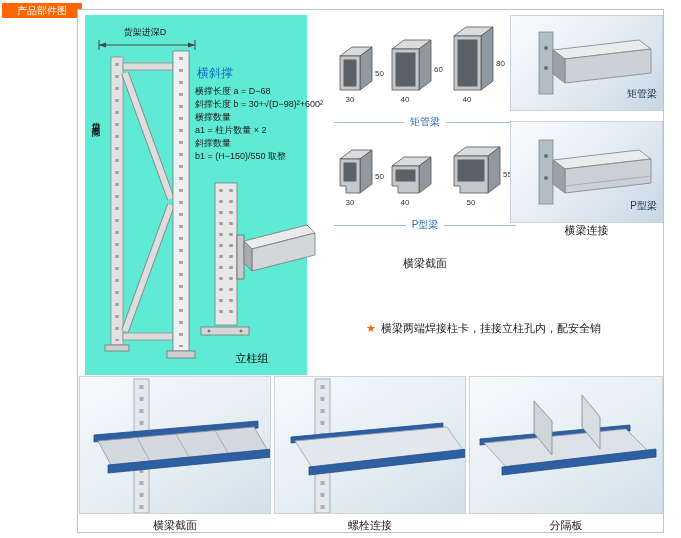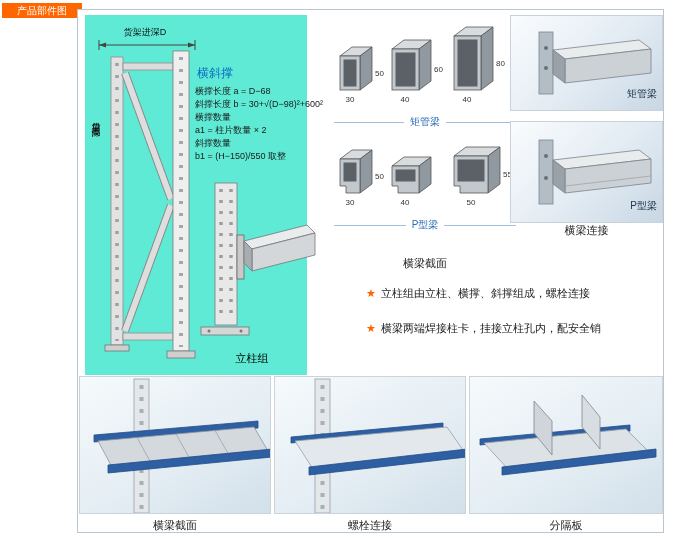--- a/index.html
+++ b/index.html
@@ -205,23 +205,20 @@
         <polygon points="42,38 128,28 140,37 54,47" fill="#e8eced" stroke="#7b838b" stroke-width="0.8"></polygon>
         <polygon points="54,47 140,37 140,61 54,71" fill="#ccd1d6" stroke="#7b838b" stroke-width="0.8"></polygon>
         <line x1="54" y1="64" x2="140" y2="54" stroke="#a7aeb4" stroke-width="1"></line>
         <polygon points="42,38 54,47 54,71 42,62" fill="#9aa2a9" stroke="#7b838b" stroke-width="0.8"></polygon>
       </svg>
       <div class="photo-label">P型梁</div>
     </div>
     <div class="conn-caption">横梁连接</div>
   </div>
 
-  <div class="abs note n1">
-    <span class="star">★</span><span>立柱组由立柱、横撑、斜撑组成，螺栓连接</span>
-  </div>
   <div class="abs note n2">
     <span class="star">★</span><span>横梁两端焊接柱卡，挂接立柱孔内，配安全销</span>
   </div>
 
   <div class="abs shelf s1">
     <svg width="192" height="138">
       <rect x="54" y="2" width="15" height="134" fill="#e4e8eb" stroke="#97a1a9" stroke-width="0.8"></rect>
       <line x1="61.5" y1="8" x2="61.5" y2="132" stroke="#a6b0b8" stroke-width="4" stroke-dasharray="4 8"></line>
       <polygon points="14,58 178,44 178,51 14,65" fill="#2e5fa3" stroke="#234b85" stroke-width="0.8"></polygon>
       <polygon points="18,64 174,50 188,74 32,90" fill="#d4d9dd" stroke="#8d969d" stroke-width="0.8"></polygon>

